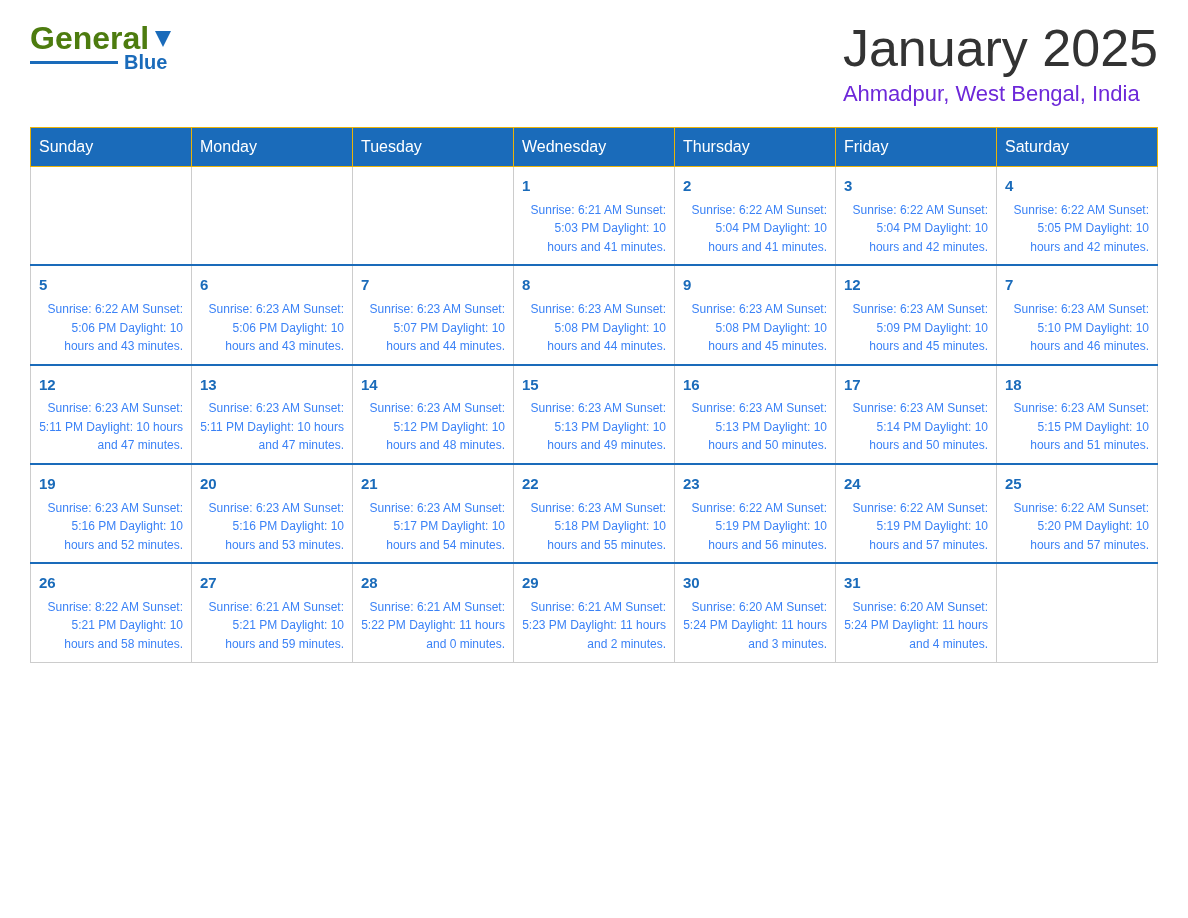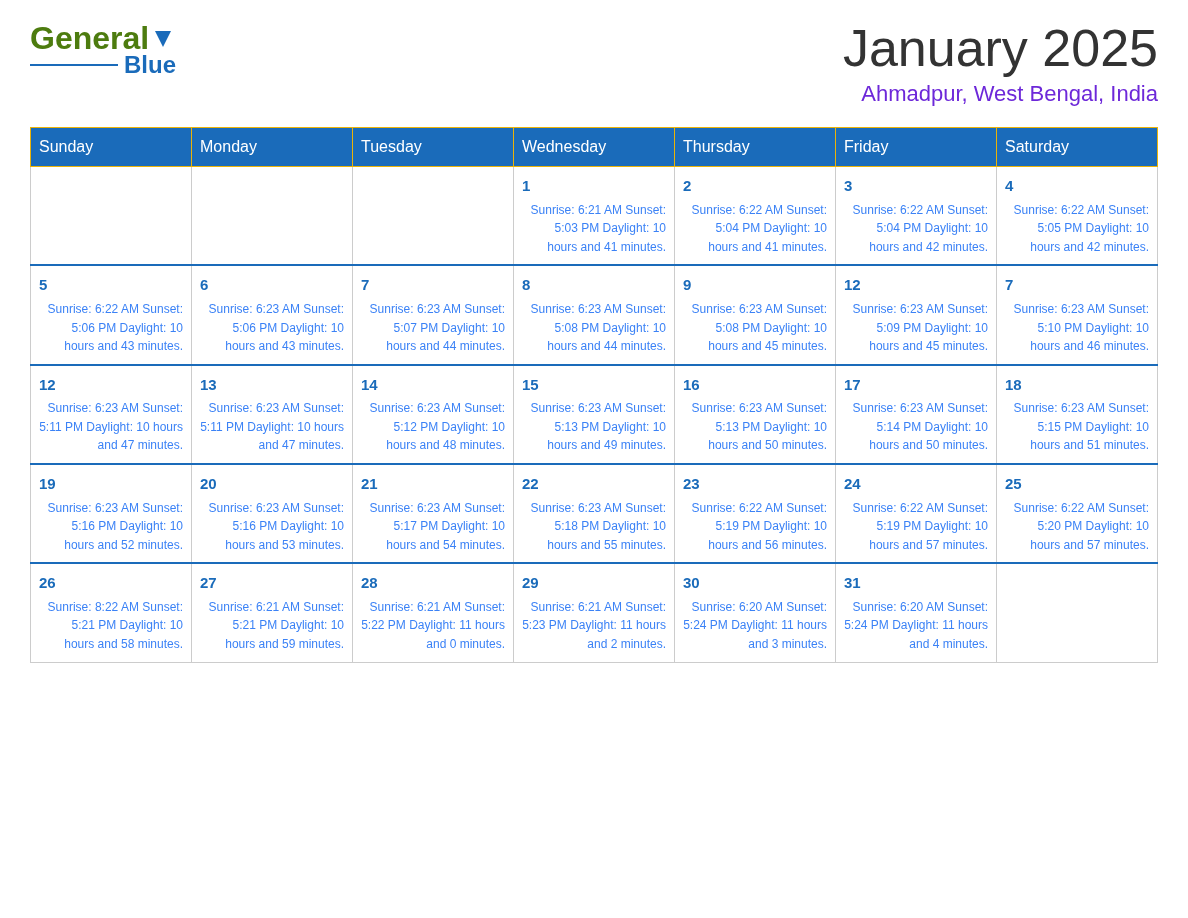--- a/index.html
+++ b/index.html
@@ -16,21 +16,21 @@
       justify-content: space-between;
       align-items: flex-start;
       margin-bottom: 20px;
     }
     .logo {
       display: flex;
       flex-direction: column;
       align-items: flex-start;
     }
     .title-area {
-      text-align: right;
+      text-align: left;
     }
     .main-title {
       font-size: 52px;
       font-weight: normal;
       color: #333;
       line-height: 1.1;
     }
     .subtitle {
       font-size: 22px;
       color: #6d28d9;
@@ -86,21 +86,21 @@
 <div class="header">
   <div class="logo">
     <div style="display:flex; align-items:center; gap:2px;">
       <span style="font-size:32px; font-weight:bold; color:#4d7c0f;">General</span>
       <svg width="24" height="24" viewBox="0 0 24 24">
         <polygon points="4,4 20,4 12,20" fill="#1a6bba"></polygon>
       </svg>
     </div>
     <div style="display:flex; align-items:center; margin-top:-6px;">
       <div style="width:88px; height:2.5px; background:#1a6bba; margin-right:6px;"></div>
-      <span style="font-size:24px; font-weight:bold; color:#1a6bba;">Blue</span>
+      <span style="font-size:20px; font-weight:bold; color:#1a6bba;">Blue</span>
     </div>
   </div>
   <div class="title-area">
     <div class="main-title">January 2025</div>
     <div class="subtitle">Ahmadpur, West Bengal, India</div>
   </div>
 </div>
 
 <table class="calendar">
   <thead>

